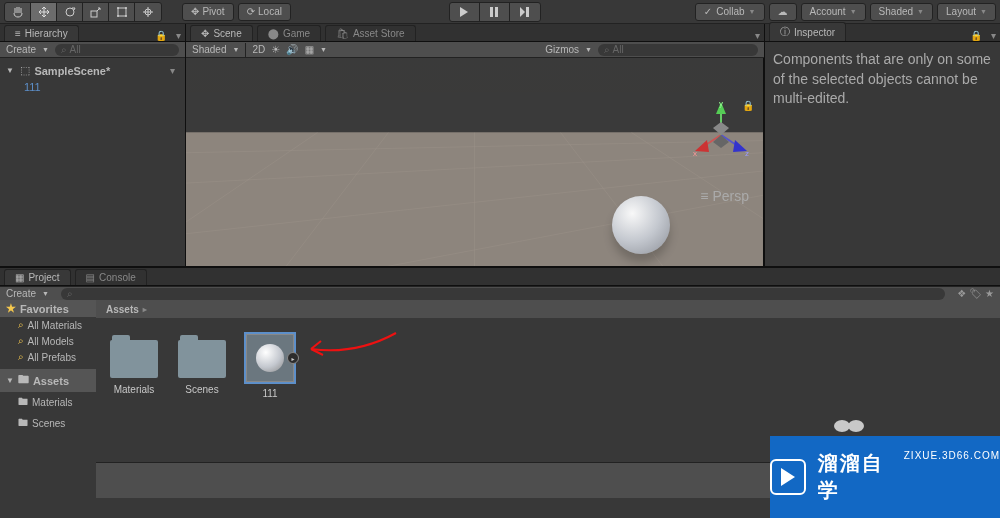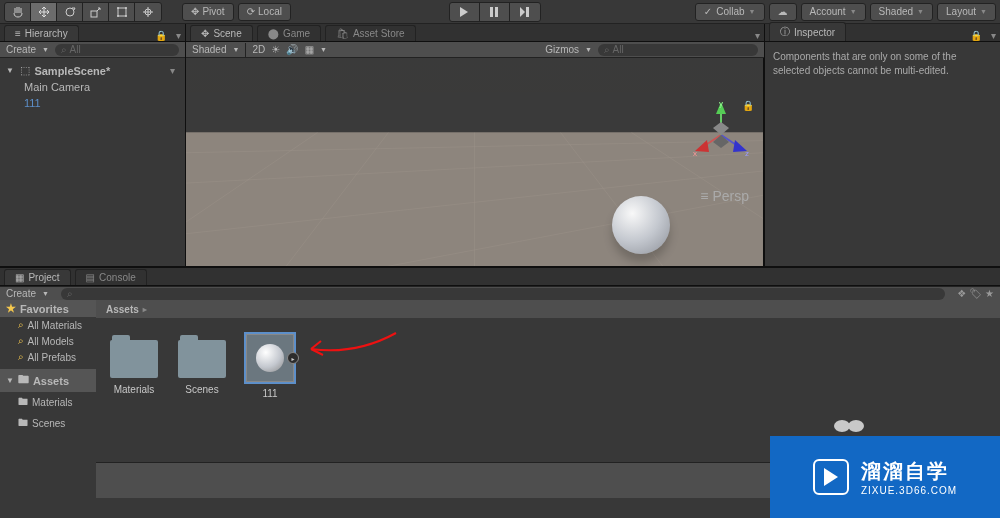--- a/index.html
+++ b/index.html
@@ -33,21 +33,21 @@
   .tree-row { padding:2px 6px; display:flex; align-items:center; gap:4px; cursor:pointer; }
   .tree-row .arrow { width:10px; font-size:8px; }
   .tree-row .indent { width:14px; }
   .link { color:#5d8fc9; }
   .viewport { flex:1; position:relative; background:linear-gradient(#3a3a3a, #3d3a36); overflow:hidden; border-right:1px solid #0f0f0f; }
   .grid-surface { position:absolute; inset:0; top:34px; }
   .sphere { position:absolute; left:426px; top:138px; width:58px; height:58px; border-radius:50%; background:radial-gradient(circle at 35% 30%, #f8f8f8, #c4c8cf 50%, #8c9098); box-shadow:0 8px 10px rgba(0,0,0,0.2); }
   .gizmo { position:absolute; right:12px; top:42px; width:60px; height:70px; }
   .persp { position:absolute; right:14px; top:130px; font-size:14px; color:#aaa; }
   .lock { position:absolute; right:8px; top:42px; font-size:10px; color:#888; }
-  .inspector-msg { padding:8px; font-size:10px; color:#aaa; line-height:1.4; }
+  .inspector-msg { padding:8px; font-size:14px; color:#aaa; line-height:1.4; }
   .bottom { display:flex; flex-direction:column; height:232px; border-top:2px solid #0f0f0f; }
   .project-row { display:flex; flex:1; }
   .proj-left { width:96px; background:#383838; overflow:hidden; }
   .proj-right { flex:1; background:#383838; display:flex; flex-direction:column; }
   .fav-header { background:#555; font-weight:bold; padding:2px 6px; display:flex; align-items:center; gap:4px; }
   .fav-item { padding:2px 6px 2px 18px; font-size:10px; display:flex; align-items:center; gap:4px; cursor:pointer; }
   .fav-item .mag { color:#f5c84e; }
   .asset-header { background:#555; font-weight:bold; padding:2px 6px; margin-top:4px; display:flex; align-items:center; gap:4px; }
   .breadcrumb { background:#4e4e4e; height:18px; display:flex; align-items:center; padding:0 10px; font-size:10px; font-weight:bold; }
   .asset-grid { display:flex; padding:16px 12px; gap:16px; flex:1; }
@@ -59,21 +59,21 @@
   .asset-item .label { font-size:10px; color:#c8c8c8; text-align:center; }
   .prefab-thumb { width:48px; height:48px; background:#4a4a4a; display:flex; justify-content:center; align-items:center; position:relative; }
   .prefab-thumb .mini-sphere { width:28px; height:28px; border-radius:50%; background:radial-gradient(circle at 35% 30%, #fff, #c4c8cf 55%, #888); }
   .prefab-thumb .play-icn { position:absolute; right:-6px; top:50%; transform:translateY(-50%); width:12px; height:12px; border-radius:50%; background:#2c2c2c; border:1px solid #888; display:flex; justify-content:center; align-items:center; font-size:6px; color:#ccc; }
   .slider-bar { height:18px; background:#4e4e4e; display:flex; align-items:center; justify-content:flex-end; padding:0 30px; }
   .slider { width:60px; height:4px; background:#333; border-radius:2px; position:relative; }
   .slider .knob { position:absolute; left:28px; top:-3px; width:10px; height:10px; background:#888; border-radius:50%; }
   .annot-arrow { position:absolute; pointer-events:none; }
   .watermark { position:absolute; right:0; bottom:0; width:230px; height:82px; background:#1268c4; display:flex; align-items:center; justify-content:center; gap:12px; }
   .wm-icon { width:36px; height:36px; border:2px solid #fff; border-radius:6px; display:flex; justify-content:center; align-items:center; }
-  .wm-text { color:#fff; display:flex; flex-direction:column; align-items:flex-start; }
+  .wm-text { color:#fff; display:flex; align-items:flex-start; }
   .wm-main { font-size:20px; font-weight:bold; letter-spacing:2px; }
   .wm-sub { font-size:10px; letter-spacing:1px; }
   svg { display:block; }
   .sep { width:1px; height:14px; background:#222; }
   .proj-top-bar { background:#4e4e4e; height:14px; display:flex; align-items:center; padding:0 6px; font-size:10px; border-top:1px solid #222; gap:6px;}
   .search-big { background:#383838; border-radius:8px; height:12px; flex:1; padding:0 6px; color:#666; display:flex; align-items:center; gap:3px; margin:0 6px; }
   .proj-icons { display:flex; gap:3px; }
   .proj-icons span { font-size:10px; color:#999; cursor:pointer; }
 </style>
 </head>
@@ -192,24 +192,20 @@
           <span>All</span>
         </div>
     </div>
     <div class="tree">
       <div class="tree-row">
           <span class="arrow">▼</span>
           <span>⬚</span>
           <b>SampleScene*</b>
           <span class="panel-tab-spacer"></span>
           <span class="mini">▾</span>
-        </div>
-      <div class="tree-row">
-          <span class="indent"></span>
-          <span>Main Camera</span>
         </div>
       <div class="tree-row">
           <span class="indent"></span>
           <span class="link">111</span>
         </div>
     </div>
   </div>
 
   <div class="panel scene">
     <div class="panel-tab-row">

